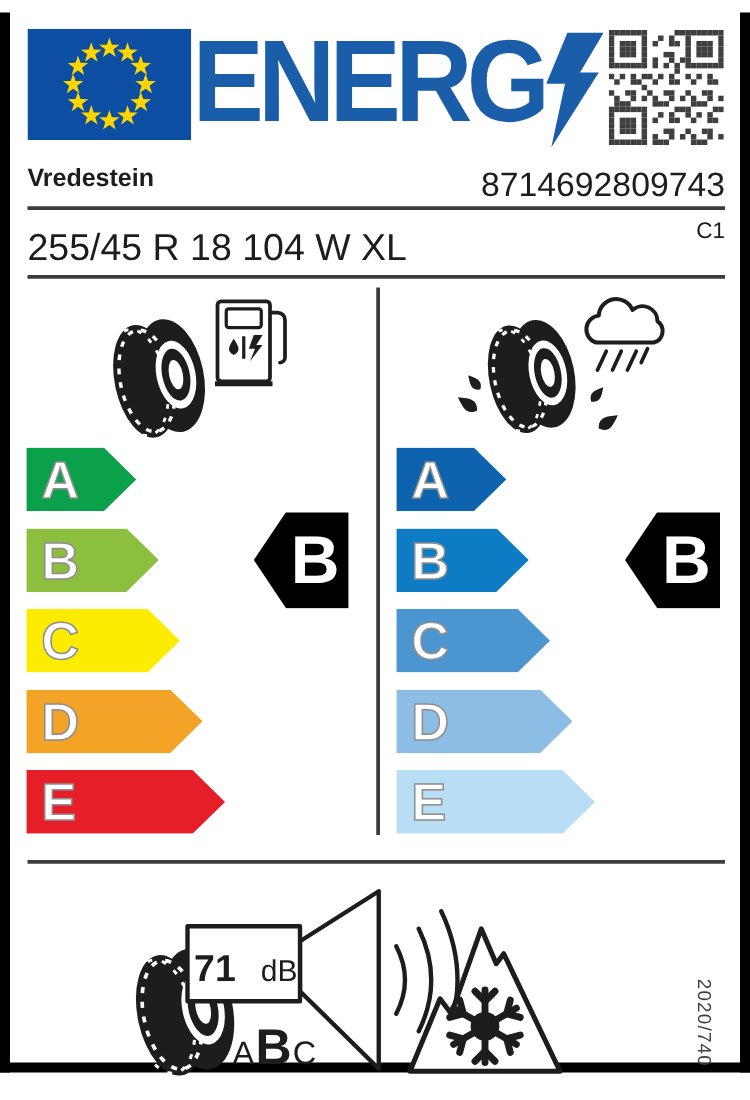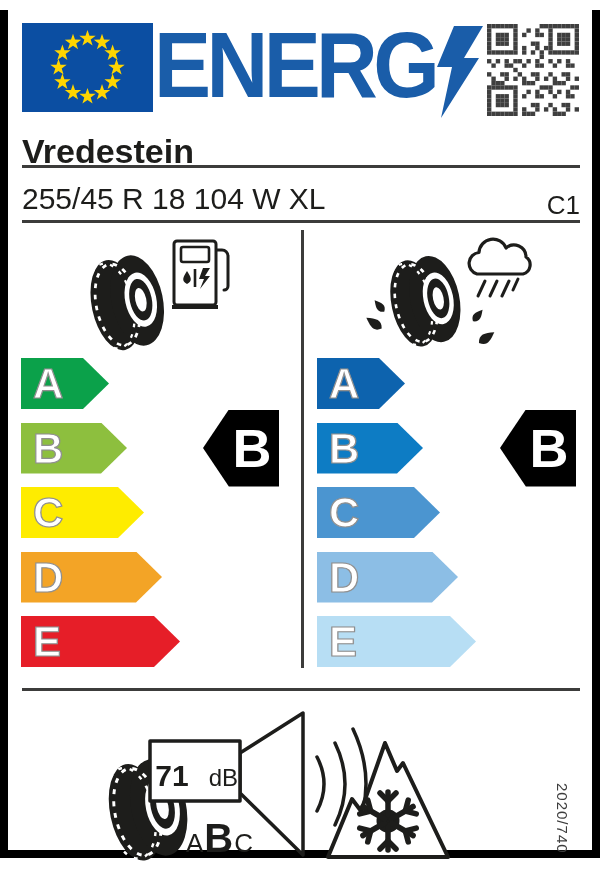--- a/index.html
+++ b/index.html
@@ -7,25 +7,25 @@
         font-family:"Liberation Sans",sans-serif;color:#1d1d1b;text-decoration:underline;}
   .abs{position:absolute;}
   
   .frame{position:absolute;left:0;top:10px;width:600px;height:848px;box-sizing:border-box;
          border-left:8px solid #000;border-right:8px solid #000;border-bottom:8px solid #000;}
   
   .energy-logo{left:154px;top:18px;height:94px;display:flex;align-items:center;
                font-size:93px;font-weight:bold;letter-spacing:-5px;color:#1a5da9;
                transform:scaleX(0.92);transform-origin:left center;white-space:nowrap;}
   
-  .brand{left:22px;top:132px;font-size:34px;font-weight:bold;}
+  .brand{left:22px;top:132px;font-size:20px;font-weight:bold;}
   .barcode{right:20px;top:133px;font-size:27px;}
   .hline{left:22px;width:558px;height:3px;background:#3c3c3b;}
   .sizerow{left:22px;top:182px;font-size:30px;}
-  .classrow{right:20px;top:190px;font-size:26px;}
+  .classrow{right:20px;top:174px;font-size:18px;}
   .vdivider{left:301px;top:230px;width:3px;height:438px;background:#3c3c3b;}
   
   .scale{top:358px;width:180px;height:310px;}
   .scale-left{left:21px;} .scale-right{left:317px;}
   .grade-arrow{position:absolute;left:0;height:51px;
     clip-path:polygon(0 0,calc(100% - 26px) 0,100% 50%,calc(100% - 26px) 100%,0 100%);}
   .grade-letter{position:absolute;left:12px;top:0;line-height:51px;font-size:42px;font-weight:bold;
     color:#fff;-webkit-text-stroke:1.2px #8f8f8f;text-shadow:0 0 1px #8f8f8f;}
   .pointer{width:76px;height:77px;background:#000;
     clip-path:polygon(34% 0,100% 0,100% 100%,34% 100%,0 50%);
@@ -281,20 +281,21 @@
       <rect x="26.29" y="87.62" width="4.38" height="4.38" fill="#3f3f3f"></rect>
       <rect x="35.05" y="87.62" width="4.38" height="4.38" fill="#3f3f3f"></rect>
       <rect x="39.43" y="87.62" width="4.38" height="4.38" fill="#3f3f3f"></rect>
       <rect x="43.81" y="87.62" width="4.38" height="4.38" fill="#3f3f3f"></rect>
       <rect x="65.71" y="87.62" width="4.38" height="4.38" fill="#3f3f3f"></rect>
       <rect x="70.10" y="87.62" width="4.38" height="4.38" fill="#3f3f3f"></rect>
       <rect x="74.48" y="87.62" width="4.38" height="4.38" fill="#3f3f3f"></rect>
     </svg>
 
   <div class="abs brand">Vredestein</div>
+  <div class="abs barcode">8714692809743</div>
   <div class="abs hline" style="top:165px"></div>
 
   <div class="abs sizerow">255/45 R 18 104 W XL</div>
   <div class="abs classrow">C1</div>
   <div class="abs hline" style="top:220px"></div>
 
   <svg class="abs" style="left:78px;top:233px" width="165" height="122" viewBox="0 0 165 122">
     <use href="#tyre" x="6" y="14" width="92" height="110"></use>
     <g transform="translate(94,4)" fill="none" stroke="#1d1d1b" stroke-width="3" stroke-linejoin="round">
       <rect x="2" y="4" width="42" height="64" rx="3" fill="#fff"></rect>

